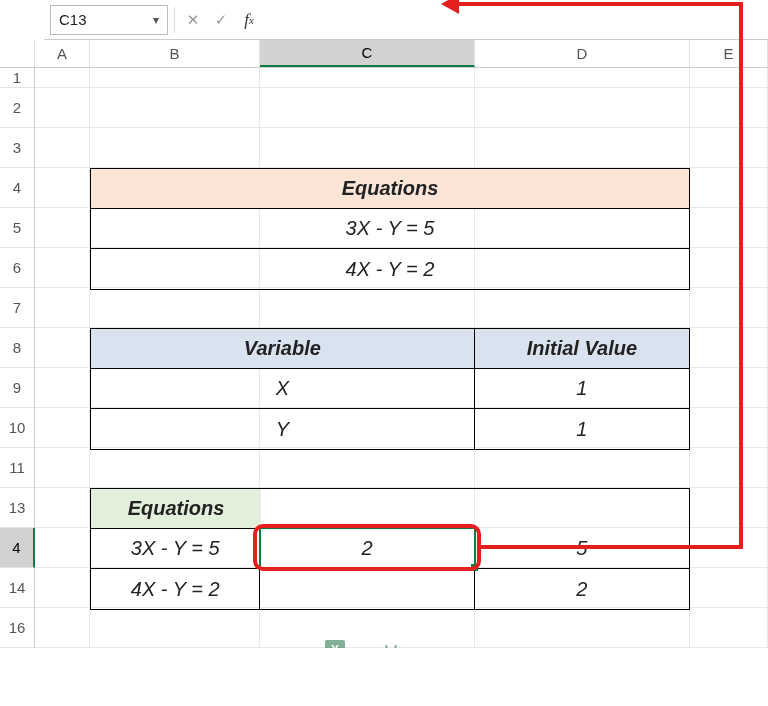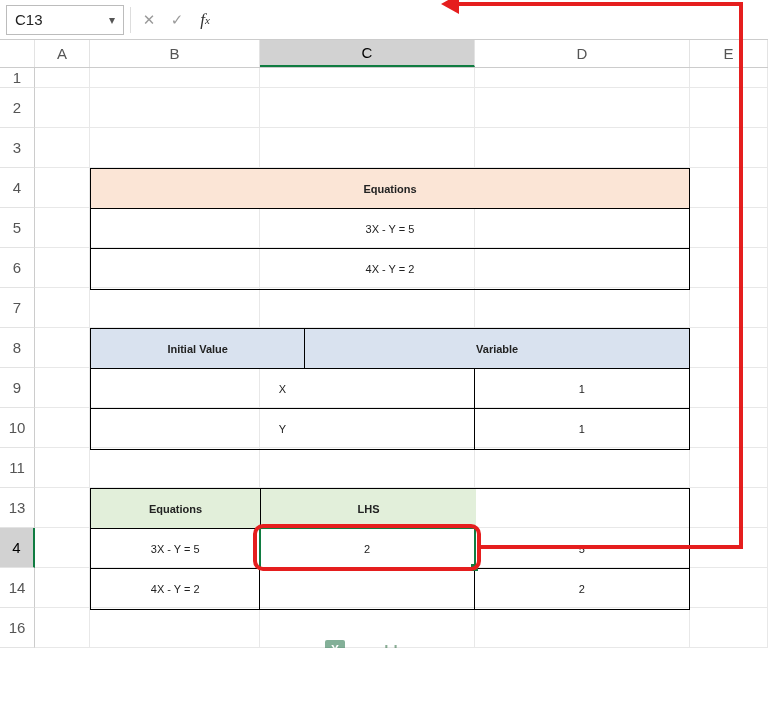--- a/index.html
+++ b/index.html
@@ -1,18 +1,18 @@
 <!DOCTYPE html>
 <html><head>
 <meta charset="utf-8">
 <style>
 * { box-sizing: border-box; margin: 0; padding: 0; }
 body { font-family: "Segoe UI", Arial, sans-serif; font-size: 14px; background: #fff; color: #222; user-select: none; width: 768px; }
 
-.formula-bar { display: flex; align-items: center; height: 40px; border-bottom: 1px solid #ccc; padding: 0 6px; gap: 4px; }
+.formula-bar { display: flex; align-items: center; height: 40px; border-bottom: 1px solid #ccc; padding: 0 6px; gap: 4px; margin-left: 44px; }
 .name-box { width: 118px; height: 30px; border: 1px solid #bcbcbc; background: #fff; display: flex; align-items: center; padding: 0 8px; font-size: 15px; }
 .name-box .caret { margin-left: auto; font-size: 12px; color: #555; }
 .fb-sep { width: 1px; height: 26px; background: #ddd; margin: 0 2px; }
 .fb-btn { width: 24px; height: 26px; display: flex; align-items: center; justify-content: center; color: #9a9a9a; font-size: 15px; }
 .fb-btn.fx { font-style: italic; font-family: "Times New Roman", serif; color: #333; font-size: 17px; }
 .formula-input { flex: 1; height: 30px; display: flex; align-items: center; padding-left: 8px; font-size: 16px; color: #222; position: relative; }
 .formula-highlight { position: absolute; border: 3px solid #e51e1e; border-radius: 10px; pointer-events: none; }
 
 .col-headers { display: grid; grid-template-columns: 35px 55px 170px 215px 215px 78px; height: 28px; background: #fff; border-bottom: 1px solid #ccc; }
 .col-headers div { display: flex; align-items: center; justify-content: center; color: #555; border-right: 1px solid #e3e3e3; font-size: 15px; }
@@ -25,21 +25,21 @@
 .row-headers div.r1 { height: 20px; }
 .sheet { position: relative; width: 733px; }
 .gridlines { display: grid; grid-template-columns: 55px 170px 215px 215px 78px; }
 .gridlines .cell { height: 40px; border-right: 1px solid #e8e8e8; border-bottom: 1px solid #e8e8e8; }
 .gridlines .cell.r1 { height: 20px; }
 
 .overlay { position: absolute; inset: 0; }
 .title { position: absolute; left: 55px; top: 20px; width: 600px; height: 40px; display: flex; align-items: center; justify-content: center; font-weight: 700; font-size: 18px; border-bottom: 3px solid #a7c4e2; }
 .tbl { position: absolute; border: 1px solid #000; }
 .tbl .row { display: flex; height: 40px; }
-.tbl .cellx { border-right: 1px solid #000; border-bottom: 1px solid #000; display: flex; align-items: center; justify-content: center; font-size: 11px; }
+.tbl .cellx { border-right: 1px solid #000; border-bottom: 1px solid #000; display: flex; align-items: center; justify-content: center; font-size: 20px; font-style: italic; }
 .tbl .cellx:last-child { border-right: none; }
 .tbl .row:last-child .cellx { border-bottom: none; }
 .hdr-peach { background: #fbe5d6; font-weight: 700; }
 .hdr-blue { background: #d9e2ef; font-weight: 700; }
 .hdr-green { background: #e2efda; font-weight: 700; }
 
 .cell-sel { position: absolute; border: 2px solid #107c41; pointer-events: none; }
 .cell-sel::after { content: ""; position: absolute; right: -4px; bottom: -4px; width: 7px; height: 7px; background: #107c41; }
 
 .red-box { position: absolute; border: 4px solid #e51e1e; border-radius: 10px; pointer-events: none; }
@@ -184,37 +184,36 @@
         <div class="row">
             <div class="cellx" style="width:600px;">3X - Y = 5</div>
           </div>
         <div class="row">
             <div class="cellx" style="width:600px;">4X - Y = 2</div>
           </div>
       </div>
 
       <div class="tbl" style="left:55px; top:260px; width:600px;">
         <div class="row">
+          <div class="cellx hdr-blue" style="width:385px;">Variable</div>
           <div class="cellx hdr-blue" style="width:215px;">Initial Value</div>
-          <div class="cellx hdr-blue" style="width:385px;">Variable</div>
         </div>
         <div class="row">
           <div class="cellx" style="width:385px;">X</div>
           <div class="cellx" style="width:215px;">1</div>
         </div>
         <div class="row">
           <div class="cellx" style="width:385px;">Y</div>
           <div class="cellx" style="width:215px;">1</div>
         </div>
       </div>
 
       <div class="tbl" style="left:55px; top:420px; width:600px;">
         <div class="row">
           <div class="cellx hdr-green" style="width:170px;">Equations</div>
-          <div class="cellx hdr-green" style="width:215px;">LHS</div>
         </div>
         <div class="row">
           <div class="cellx" style="width:170px;">3X - Y = 5</div>
           <div class="cellx" style="width:215px;">2</div>
           <div class="cellx" style="width:215px;">5</div>
         </div>
         <div class="row">
           <div class="cellx" style="width:170px;">4X - Y = 2</div>
           <div class="cellx" style="width:215px;"></div>
           <div class="cellx" style="width:215px;">2</div>

